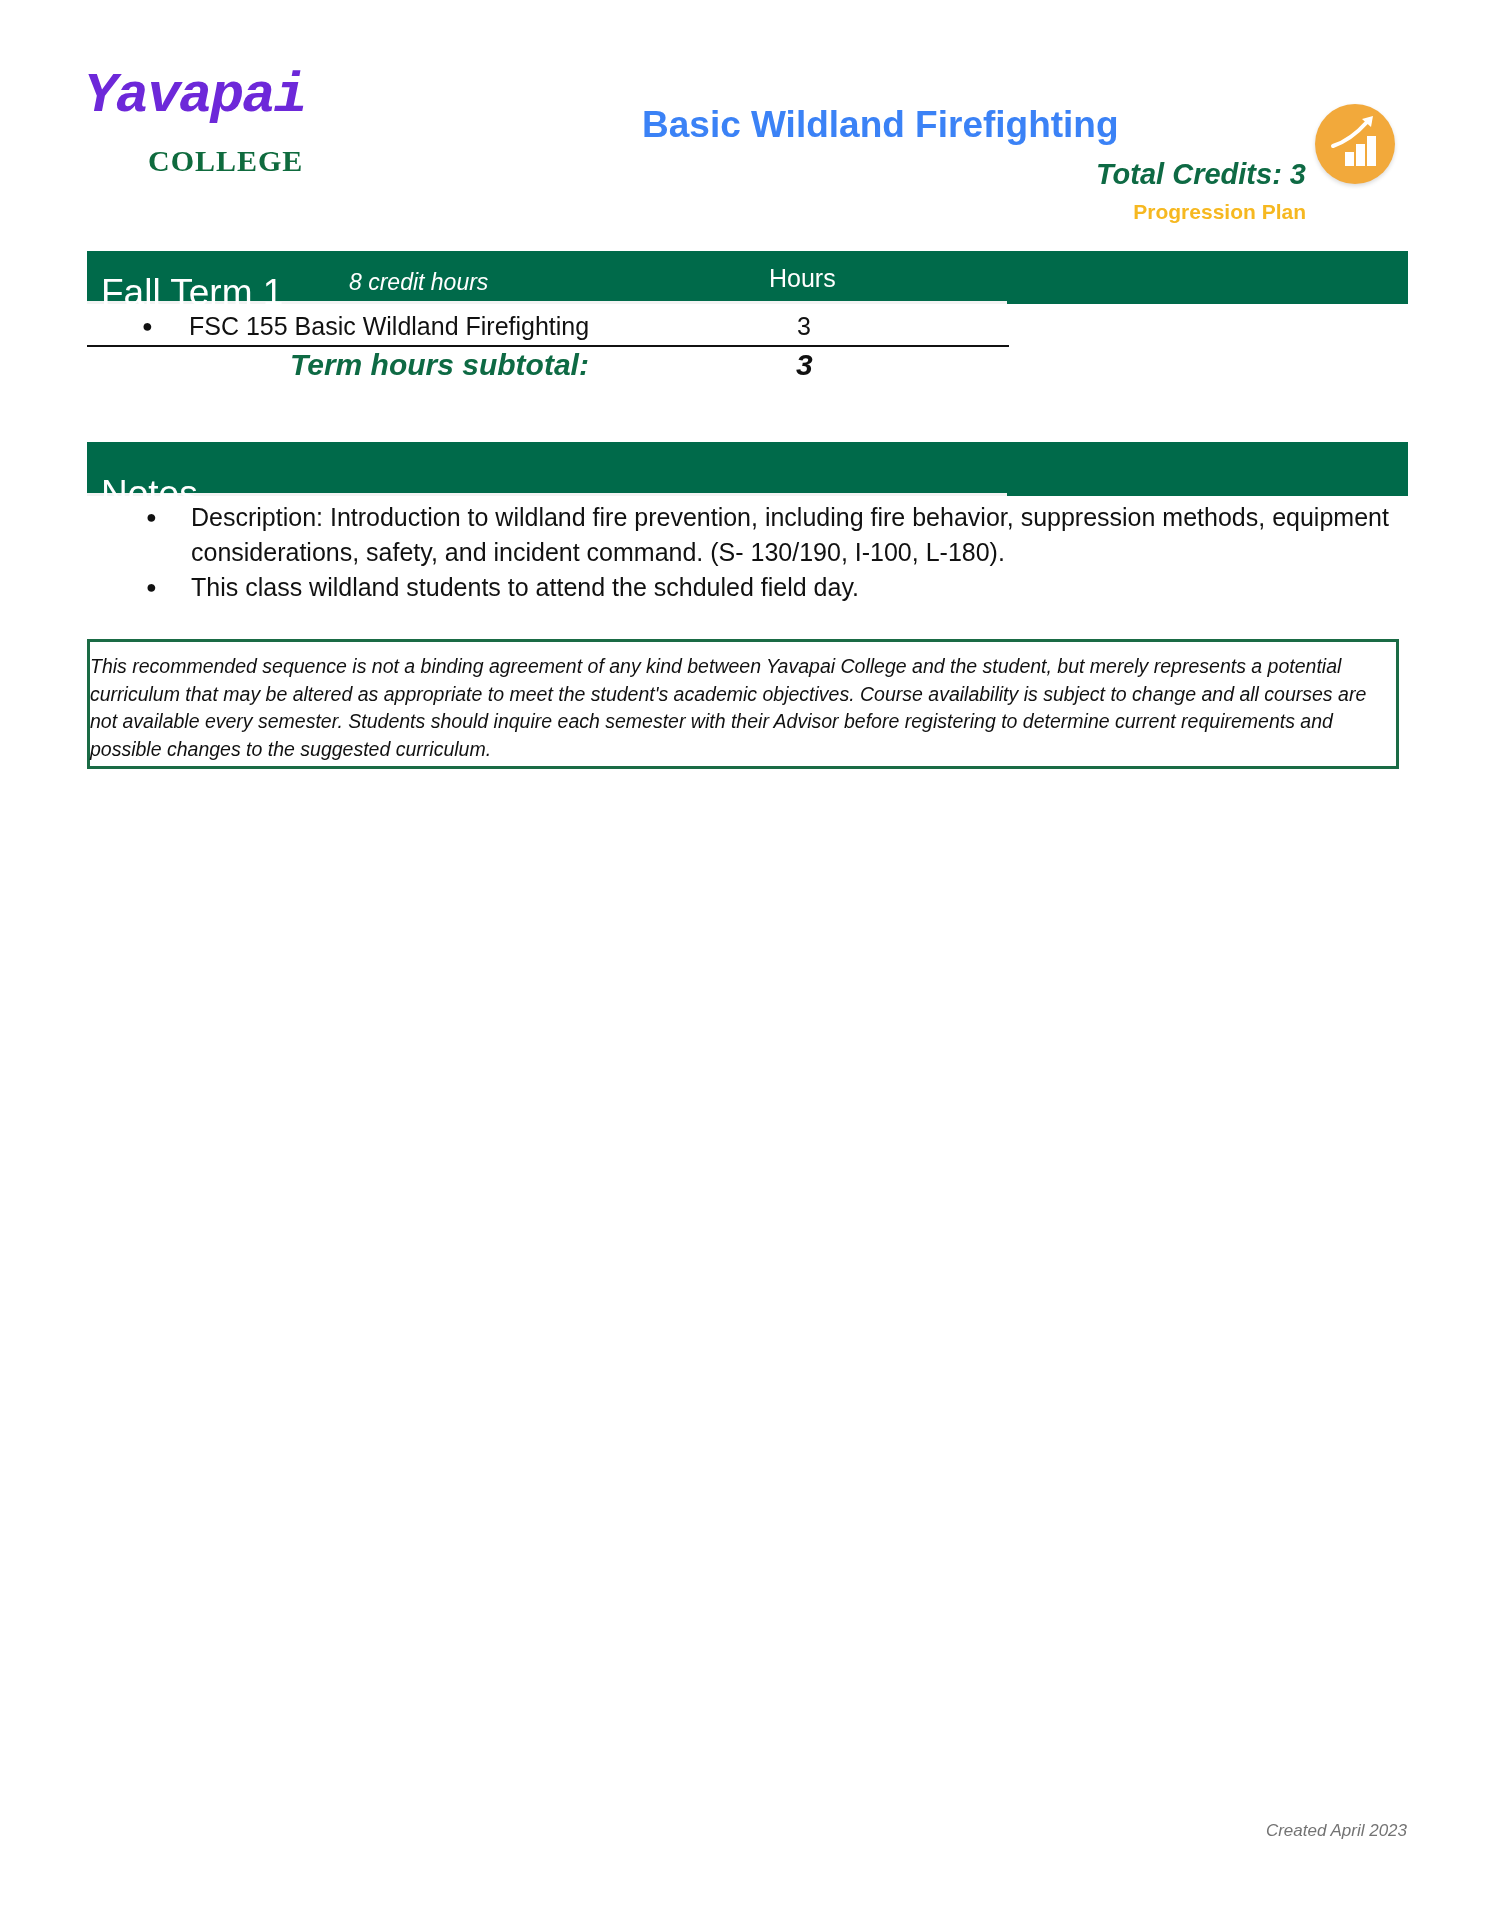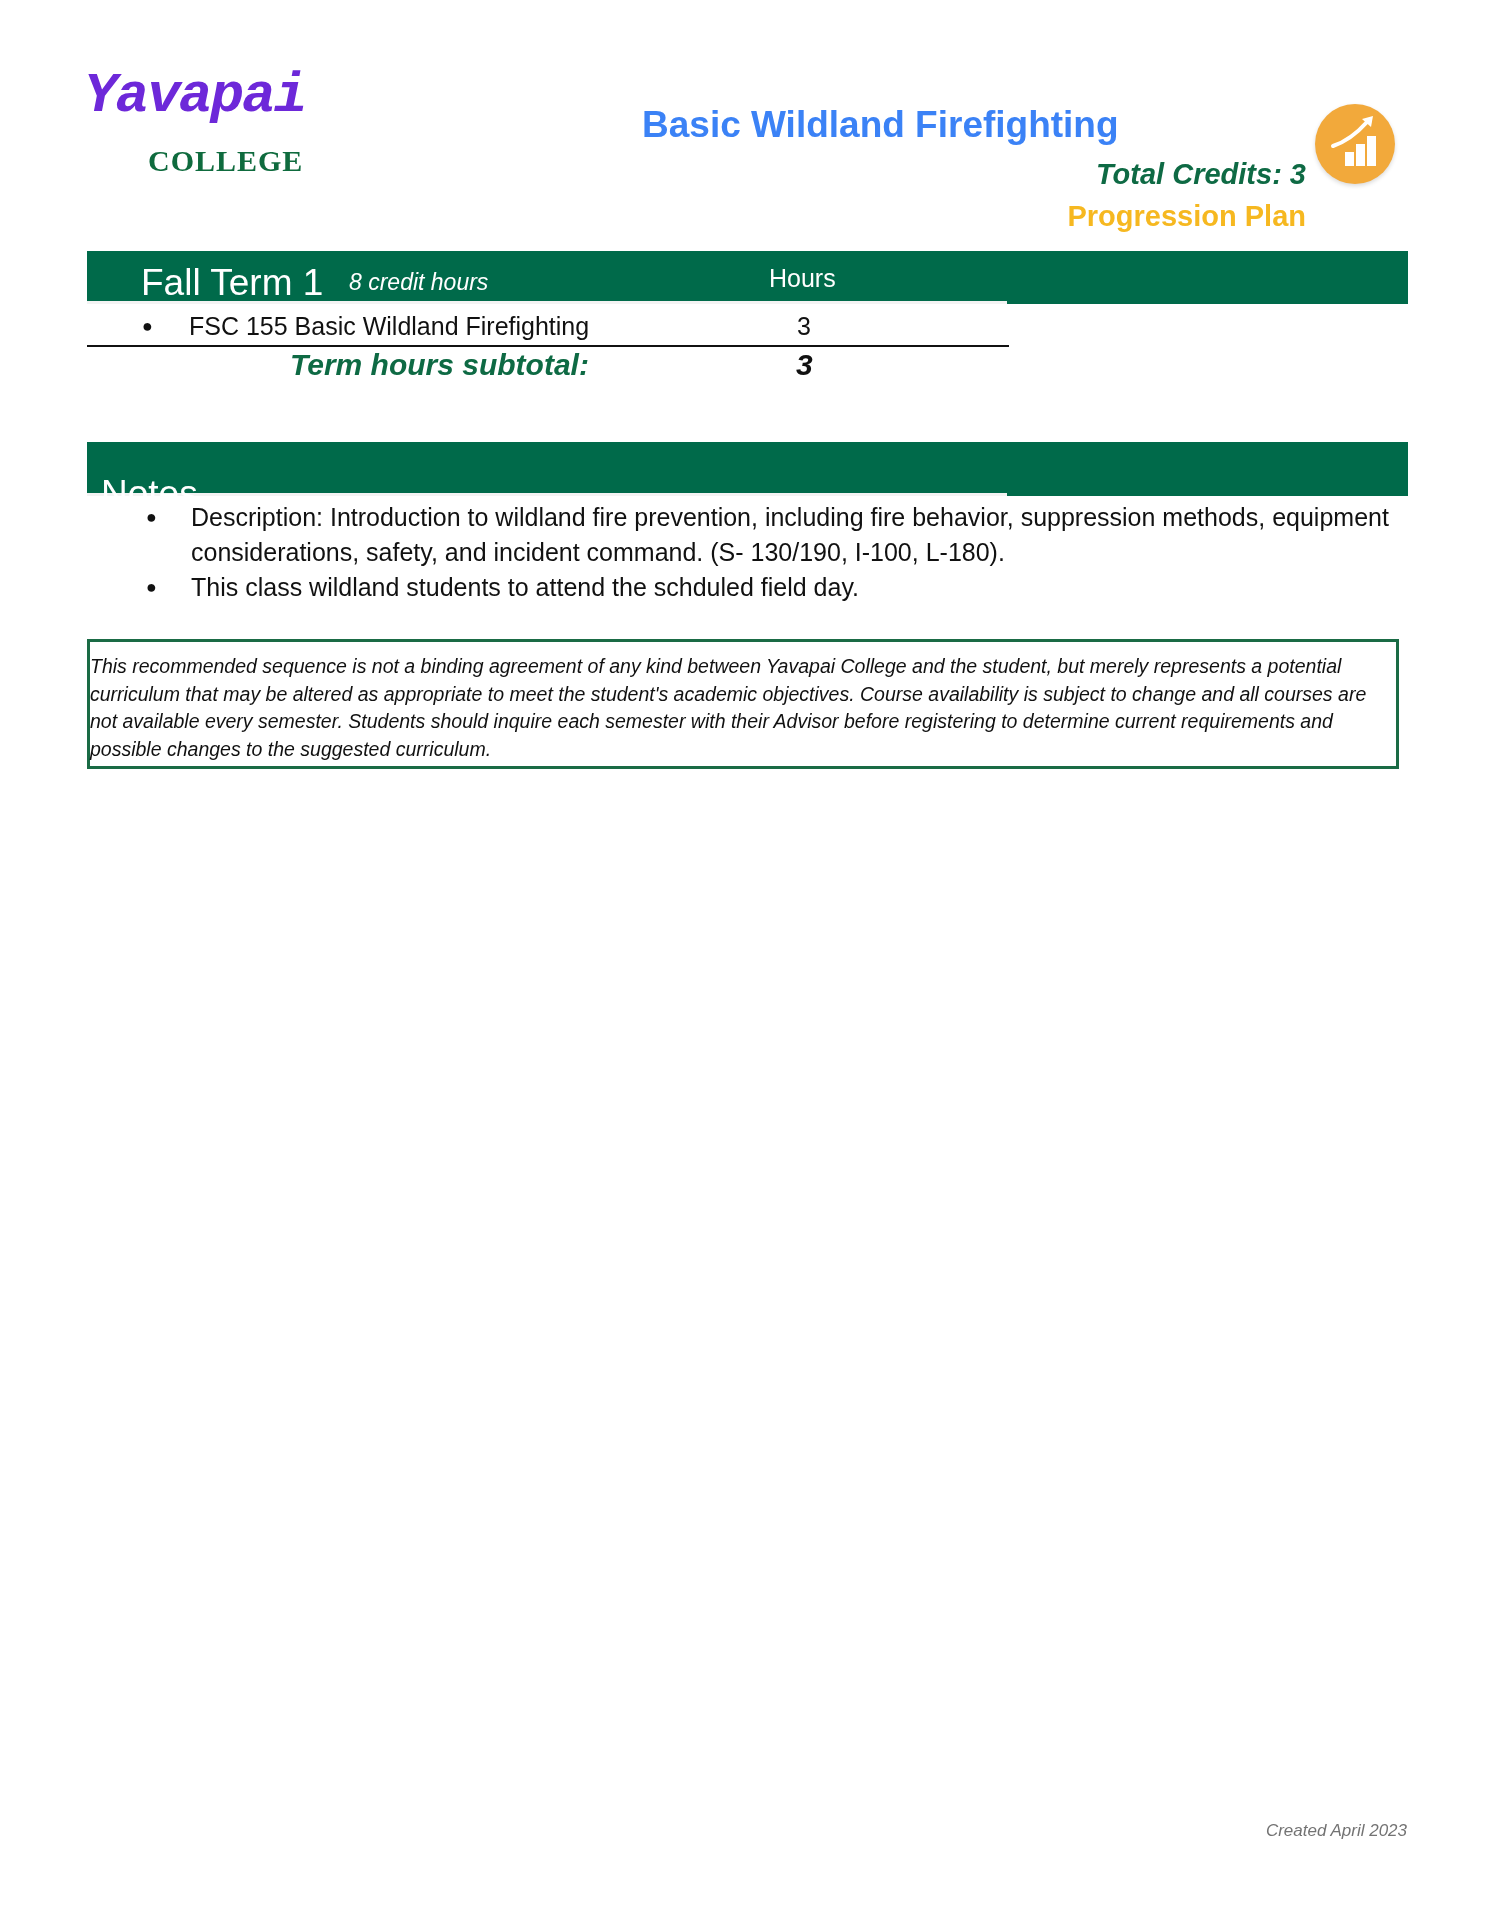--- a/index.html
+++ b/index.html
@@ -7,28 +7,28 @@
            font-family: "Liberation Sans", "DejaVu Sans", sans-serif; color: #111; }
 
     .logo { position: absolute; left: 84px; top: 82px; width: 260px; height: 100px; }
     .logo-main { position: absolute; left: 0; top: -14px; font-family: Liberation Mono, monospace;
                  font-style: italic; font-weight: bold; font-size: 56px; color: #6d28d9; letter-spacing: -2px; line-height: 1; }
     .logo-sub { position: absolute; left: 64px; top: 64px; font-family: "Liberation Serif", "DejaVu Serif", serif;
                 font-weight: bold; font-size: 30px; color: #0f6b3e; letter-spacing: 1px; line-height: 1; }
 
     .title { position: absolute; left: 642px; top: 104px; font-size: 37px; font-weight: bold; color: #3b82f6; white-space: nowrap; }
     .credits { position: absolute; right: 183px; top: 158px; font-size: 29px; font-weight: bold; font-style: italic; color: #0e6a44; white-space: nowrap; }
-    .plan { position: absolute; right: 183px; top: 200px; font-size: 29px; font-weight: bold; color: #f6b820; white-space: nowrap; }
+    .plan { position: absolute; right: 183px; top: 200px; font-size: 21px; font-weight: bold; color: #f6b820; white-space: nowrap; }
     .plan-icon { position: absolute; left: 1315px; top: 104px; width: 80px; height: 80px; border-radius: 50%;
                  background: #f2a93b; box-shadow: 0 2px 4px rgba(0,0,0,0.15); }
 
     .bar { position: absolute; left: 87px; width: 1321px; background: #006a4a; color: #fff; }
     .term-bar { top: 251px; height: 53px; }
     .term-bar .underlay { position: absolute; left: 0; bottom: 0; width: 920px; height: 3px; background: #f3f3f3; }
-    .term-title { position: absolute; left: 14px; top: 12px; font-size: 37px; line-height: 1.1; margin-left: 40px; }
+    .term-title { position: absolute; left: 14px; top: 22px; font-size: 37px; line-height: 1.1; }
     .term-credits { position: absolute; left: 262px; top: 18px; font-size: 23px; font-style: italic; }
     .hours-head { position: absolute; left: 682px; top: 13px; font-size: 25px; }
 
     .course-row { position: absolute; left: 87px; top: 307px; width: 922px; height: 38px; border-bottom: 2px solid #111; }
     .bullet { position: absolute; font-size: 18px; }
     .course-row .bullet { left: 55px; top: 9px; }
     .course-name { position: absolute; left: 102px; top: 5px; font-size: 25px; }
     .course-hours { position: absolute; left: 710px; top: 5px; font-size: 25px; }
 
     .subtotal-label { position: absolute; left: 290px; top: 348px; font-size: 30px; font-weight: bold; font-style: italic; color: #0e6a44; }

